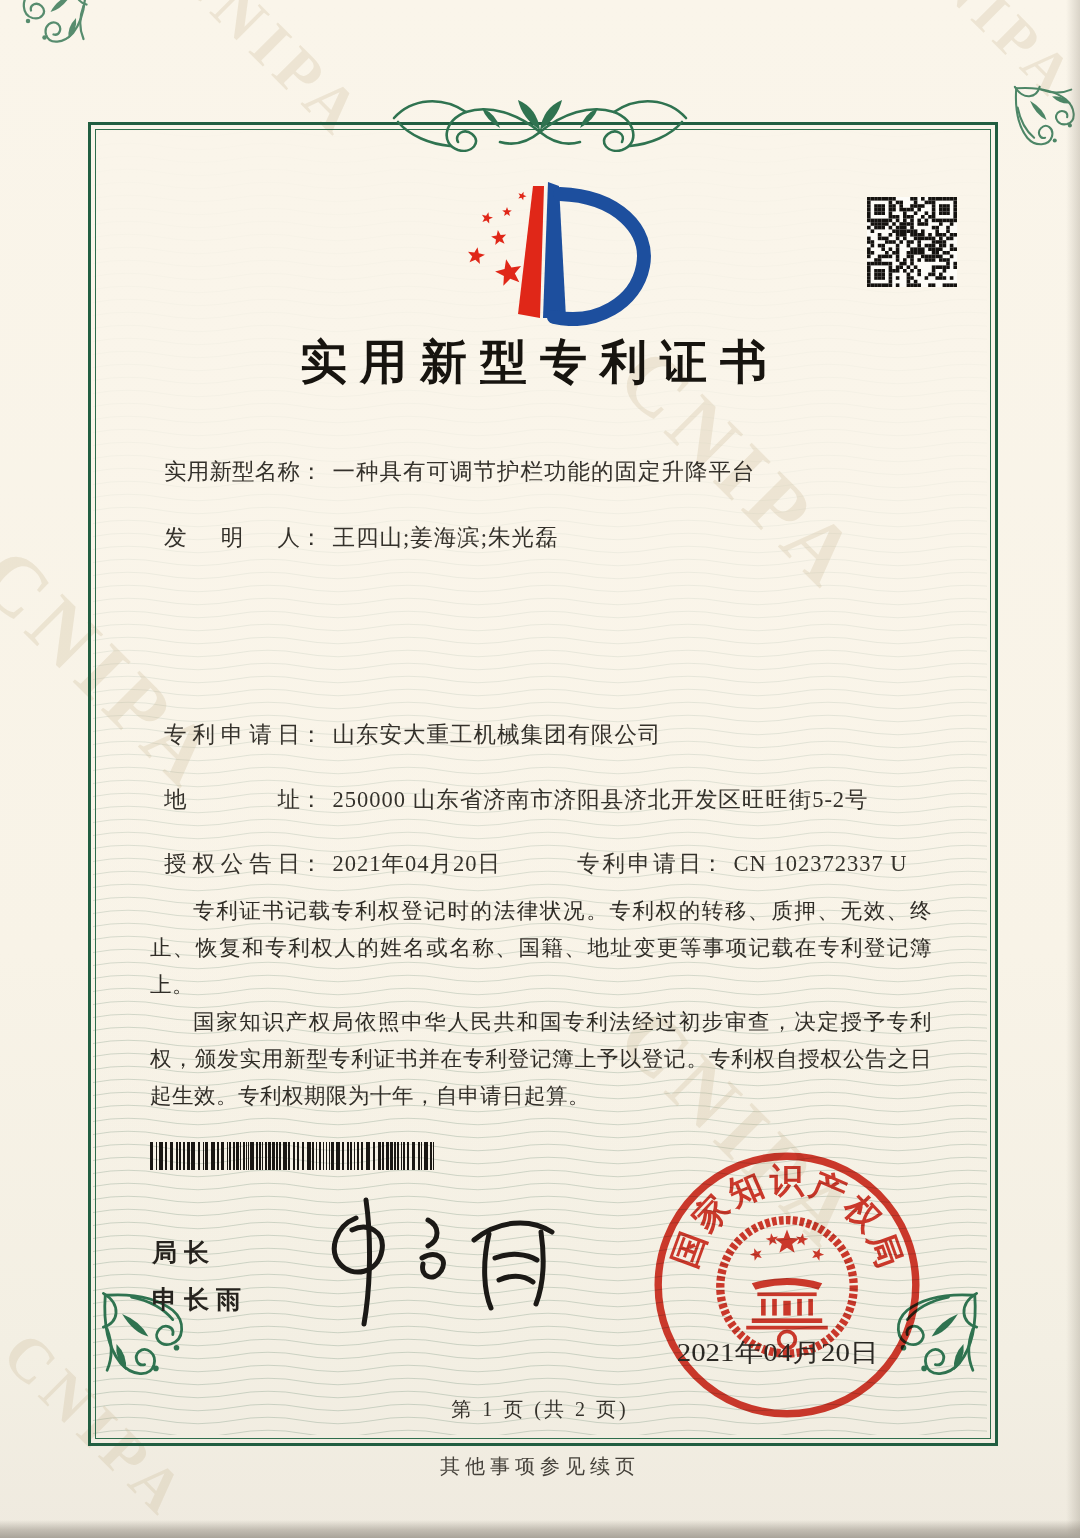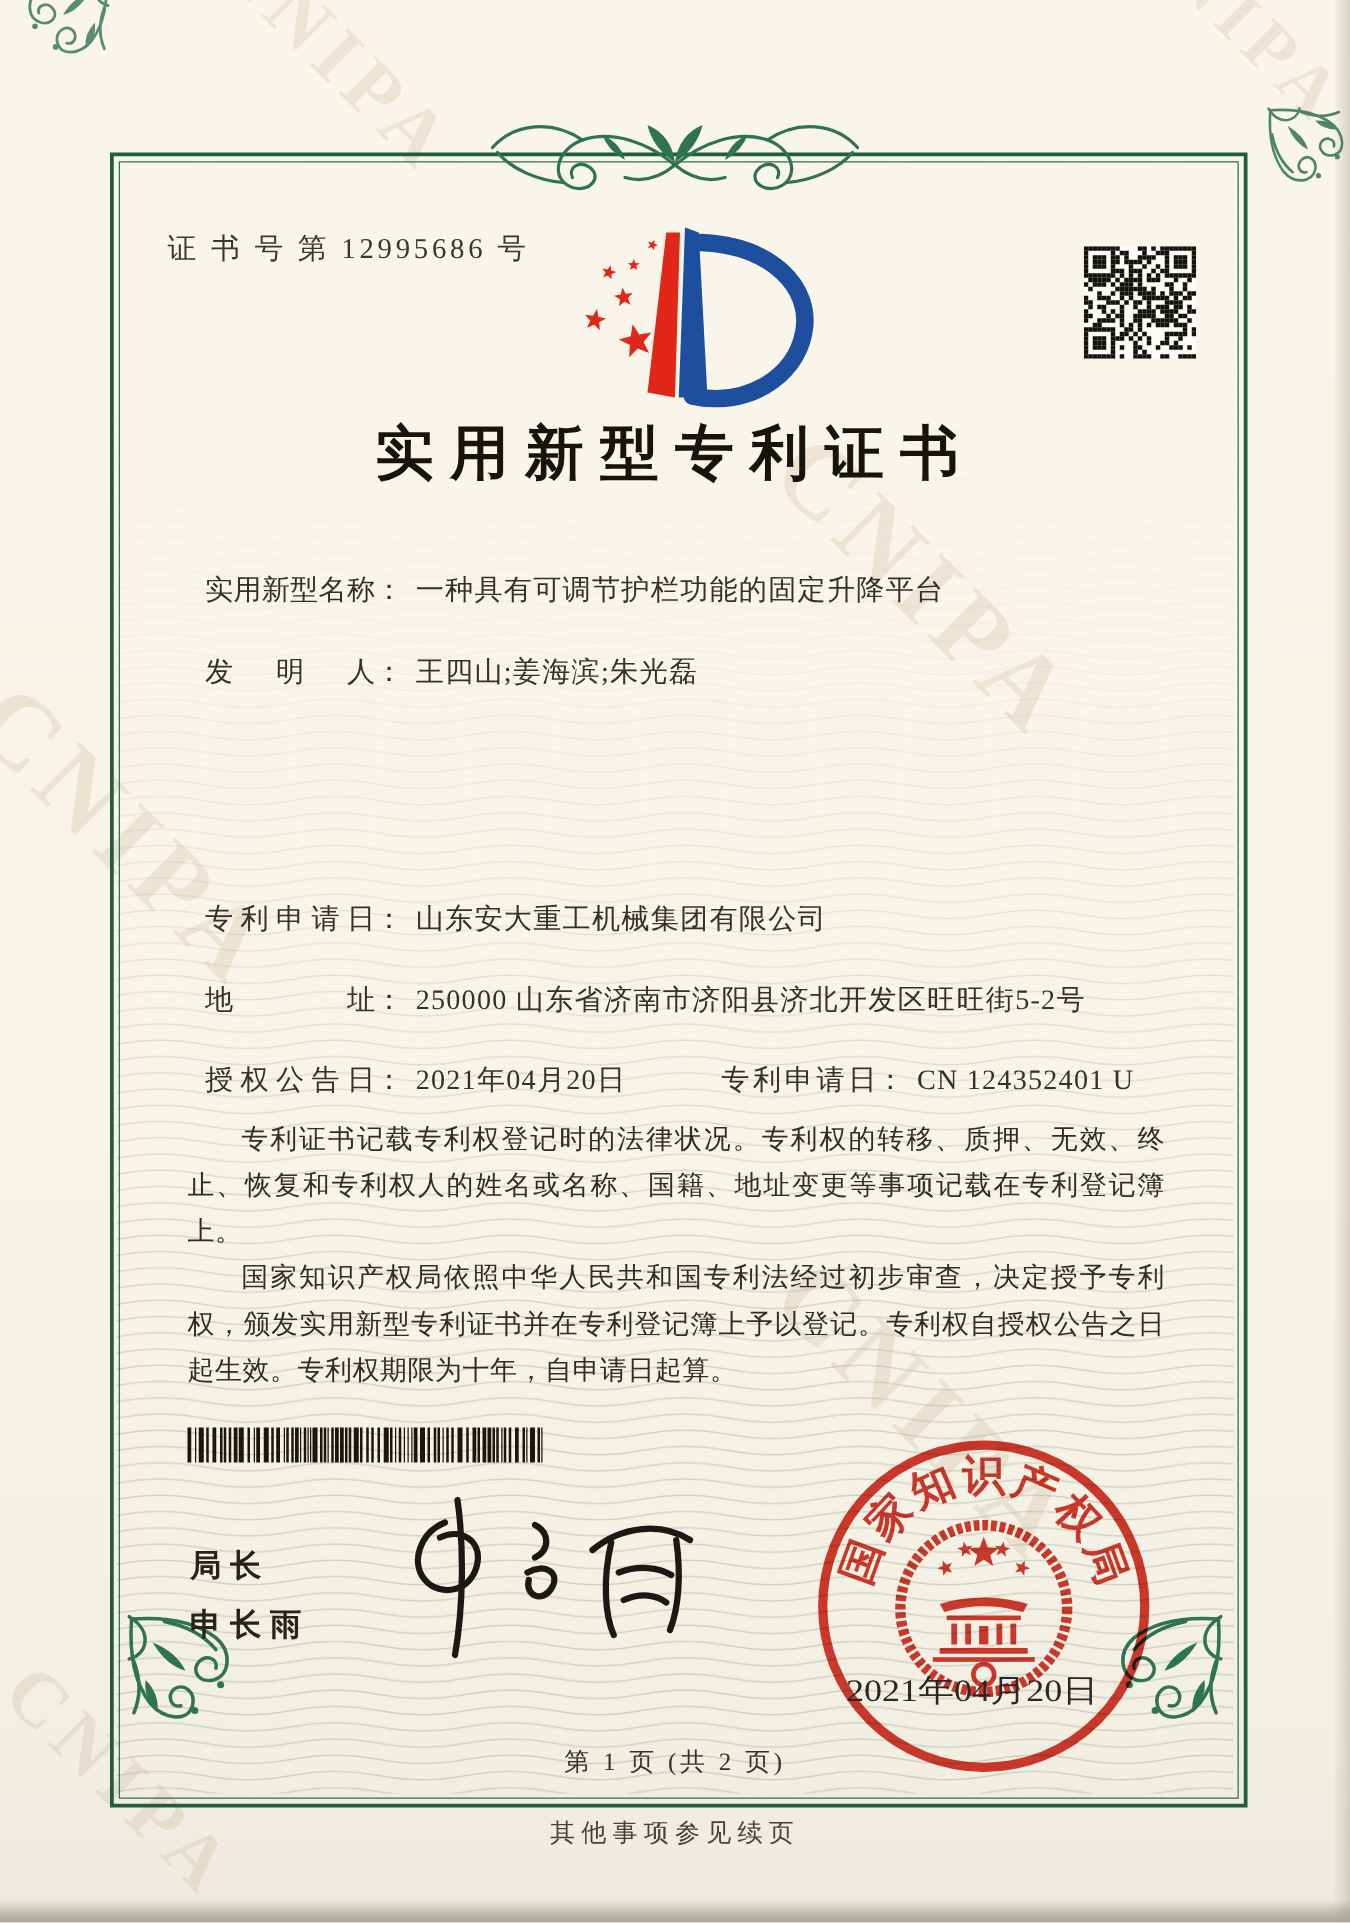--- a/index.html
+++ b/index.html
@@ -127,21 +127,20 @@
   <svg class="orn" style="left:836px;top:1284px;transform:scale(-1,-1);" width="150" height="150" viewBox="0 0 160 160" xmlns="http://www.w3.org/2000/svg">
       <use href="#flourish"></use>
     </svg>
   <svg class="orn" style="left:-26px;top:-30px;opacity:.8;" width="120" height="120" viewBox="0 0 160 160" xmlns="http://www.w3.org/2000/svg">
       <use href="#flourish" transform="rotate(180 80 80)"></use>
     </svg>
   <svg class="orn" style="left:1008px;top:50px;opacity:.85;" width="110" height="170" viewBox="0 0 160 160" xmlns="http://www.w3.org/2000/svg">
       <use href="#flourish" transform="rotate(90 80 80)"></use>
     </svg>
 
-  <div class="cert-no">证 书 号 第 12995686 号</div>
 
   <svg class="logo" viewBox="0 0 215 150" xmlns="http://www.w3.org/2000/svg">
     <polygon fill="#e02718" points="62.0,83.0 65.5,92.2 75.3,92.7 67.6,98.8 70.2,108.3 62.0,102.9 53.8,108.3 56.4,98.8 48.7,92.7 58.5,92.2" transform="rotate(-12 62 97)"></polygon>
     <polygon fill="#e02718" points="29.0,71.0 31.2,76.9 37.6,77.2 32.6,81.2 34.3,87.3 29.0,83.8 23.7,87.3 25.4,81.2 20.4,77.2 26.8,76.9" transform="rotate(10 29 80)"></polygon>
     <polygon fill="#e02718" points="52.0,54.0 54.0,59.3 59.6,59.5 55.2,63.0 56.7,68.5 52.0,65.4 47.3,68.5 48.8,63.0 44.4,59.5 50.0,59.3" transform="rotate(-8 52 62)"></polygon>
     <polygon fill="#e02718" points="40.0,36.0 41.5,40.0 45.7,40.1 42.4,42.8 43.5,46.9 40.0,44.5 36.5,46.9 37.6,42.8 34.3,40.1 38.5,40.0" transform="rotate(14 40 42)"></polygon>
     <polygon fill="#e02718" points="60.0,31.0 61.2,34.3 64.8,34.5 62.0,36.6 62.9,40.0 60.0,38.1 57.1,40.0 58.0,36.6 55.2,34.5 58.8,34.3"></polygon>
     <polygon fill="#e02718" points="75.0,15.5 76.1,18.5 79.3,18.6 76.8,20.6 77.6,23.6 75.0,21.9 72.4,23.6 73.2,20.6 70.7,18.6 73.9,18.5" transform="rotate(20 75 20)"></polygon>
     <polygon points="86,10 97,10 93,142 71,138" fill="#e02718"></polygon>
     <polygon points="101,6 112,10 119,142 96,142" fill="#1d4f9e"></polygon>
@@ -493,21 +492,21 @@
   </div>
   <div class="frow" style="top:719px;">
     <span class="flabel">专利申请日</span><span class="fcolon">：</span><span class="fval">山东安大重工机械集团有限公司</span>
   </div>
   <div class="frow" style="top:784px;">
     <span class="flabel">地址</span><span class="fcolon">：</span><span class="fval">250000  山东省济南市济阳县济北开发区旺旺街5-2号</span>
   </div>
   <div class="frow" style="top:848px;">
     <span class="flabel">授权公告日</span><span class="fcolon">：</span><span class="fval">2021年04月20日</span>
     <span class="grant2">
-      <span class="flabel">专利申请日</span><span class="fcolon">：</span><span class="fval">CN 124352401 U</span>
+      <span class="flabel">专利申请日</span><span class="fcolon">：</span><span class="fval">CN 102372337 U</span>
     </span>
   </div>
 
   <div class="paras">
     <p>专利证书记载专利权登记时的法律状况。专利权的转移、质押、无效、终止、恢复和专利权人的姓名或名称、国籍、地址变更等事项记载在专利登记簿上。</p>
     <p>国家知识产权局依照中华人民共和国专利法经过初步审查，决定授予专利权，颁发实用新型专利证书并在专利登记簿上予以登记。专利权自授权公告之日起生效。专利权期限为十年，自申请日起算。</p>
   </div>
 
   <div class="barcode"><i style="width:3px"></i><u style="width:3px"></u><i style="width:1px"></i><u style="width:2px"></u><i style="width:4px"></i><u style="width:2px"></u><i style="width:2px"></i><u style="width:3px"></u><i style="width:3px"></i><u style="width:3px"></u><i style="width:2px"></i><u style="width:1px"></u><i style="width:2px"></i><u style="width:2px"></u><i style="width:2px"></i><u style="width:2px"></u><i style="width:3px"></i><u style="width:1px"></u><i style="width:4px"></i><u style="width:3px"></u><i style="width:2px"></i><u style="width:3px"></u><i style="width:1px"></i><u style="width:1px"></u><i style="width:3px"></i><u style="width:3px"></u><i style="width:4px"></i><u style="width:2px"></u><i style="width:2px"></i><u style="width:2px"></u><i style="width:3px"></i><u style="width:3px"></u><i style="width:1px"></i><u style="width:1px"></u><i style="width:2px"></i><u style="width:2px"></u><i style="width:2px"></i><u style="width:1px"></u><i style="width:3px"></i><u style="width:1px"></u><i style="width:1px"></i><u style="width:2px"></u><i style="width:2px"></i><u style="width:1px"></u><i style="width:1px"></i><u style="width:1px"></u><i style="width:1px"></i><u style="width:1px"></u><i style="width:4px"></i><u style="width:2px"></u><i style="width:2px"></i><u style="width:1px"></u><i style="width:2px"></i><u style="width:1px"></u><i style="width:1px"></i><u style="width:2px"></u><i style="width:2px"></i><u style="width:1px"></u><i style="width:3px"></i><u style="width:1px"></u><i style="width:3px"></i><u style="width:1px"></u><i style="width:2px"></i><u style="width:1px"></u><i style="width:2px"></i><u style="width:2px"></u><i style="width:4px"></i><u style="width:1px"></u><i style="width:2px"></i><u style="width:3px"></u><i style="width:2px"></i><u style="width:2px"></u><i style="width:2px"></i><u style="width:3px"></u><i style="width:2px"></i><u style="width:3px"></u><i style="width:4px"></i><u style="width:1px"></u><i style="width:2px"></i><u style="width:2px"></u><i style="width:1px"></i><u style="width:2px"></u><i style="width:2px"></i><u style="width:2px"></u><i style="width:1px"></i><u style="width:2px"></u><i style="width:1px"></i><u style="width:2px"></u><i style="width:1px"></i><u style="width:1px"></u><i style="width:3px"></i><u style="width:2px"></u><i style="width:4px"></i><u style="width:2px"></u><i style="width:2px"></i><u style="width:3px"></u><i style="width:2px"></i><u style="width:1px"></u><i style="width:2px"></i><u style="width:2px"></u><i style="width:1px"></i><u style="width:2px"></u><i style="width:2px"></i><u style="width:2px"></u><i style="width:2px"></i><u style="width:3px"></u><i style="width:4px"></i><u style="width:3px"></u><i style="width:2px"></i><u style="width:3px"></u><i style="width:3px"></i><u style="width:1px"></u><i style="width:2px"></i><u style="width:2px"></u><i style="width:3px"></i><u style="width:1px"></u><i style="width:3px"></i><u style="width:1px"></u><i style="width:2px"></i><u style="width:1px"></u><i style="width:2px"></i><u style="width:2px"></u><i style="width:1px"></i><u style="width:1px"></u><i style="width:2px"></i><u style="width:2px"></u><i style="width:2px"></i><u style="width:3px"></u><i style="width:3px"></i><u style="width:3px"></u><i style="width:2px"></i><u style="width:1px"></u><i style="width:1px"></i><u style="width:2px"></u><i style="width:4px"></i><u style="width:2px"></u><i style="width:2px"></i><u style="width:1px"></u><i style="width:1px"></i><u style="width:3px"></u></div>
 

